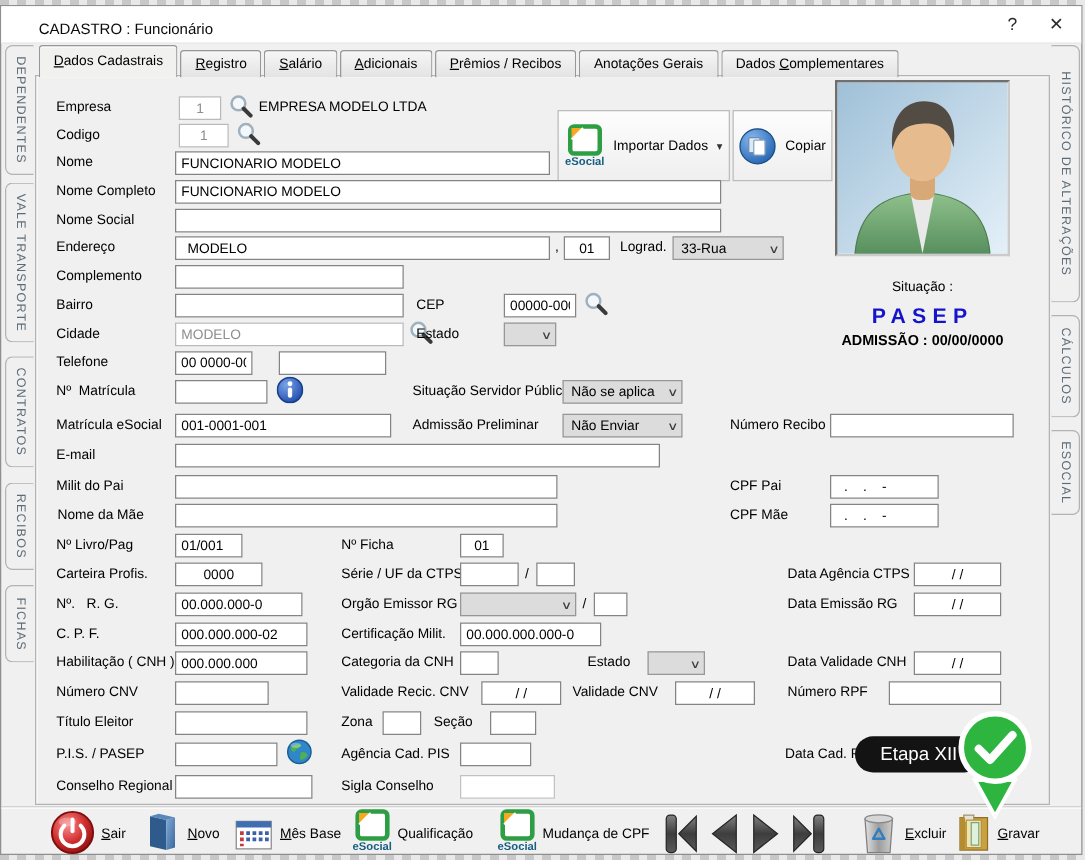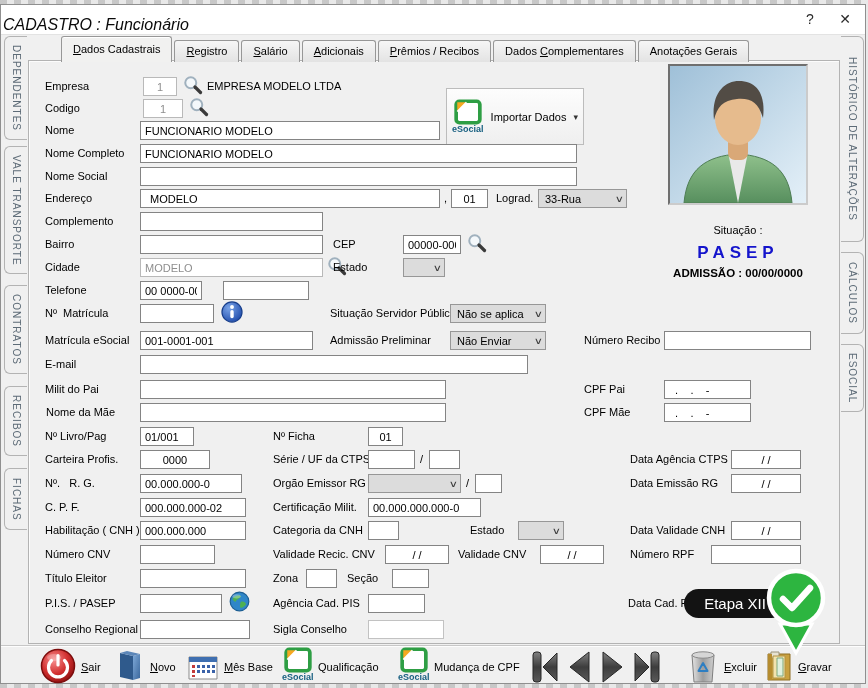--- a/index.html
+++ b/index.html
@@ -3,29 +3,29 @@
 <meta charset="utf-8">
 <style>
   html,body{margin:0;padding:0;}
   body{background:#d9d9d9;font-family:"Liberation Sans",sans-serif;}
   .screen{position:relative;width:868px;height:688px;background:#e9e9e9;overflow:hidden;}
   .deco-strip{position:absolute;left:0;width:868px;height:4px;
     background:repeating-linear-gradient(90deg,#b9b9b9 0 7px,#e8e8e8 7px 14px);opacity:.7;}
   .window{position:absolute;left:0;top:4px;width:866px;height:680px;background:#f0f0f0;
     border:1px solid #8f8f8f;box-sizing:border-box;}
   .titlebar{position:absolute;left:1px;top:5px;width:864px;height:29px;background:#ffffff;border-bottom:1px solid #e3e3e3;}
-  .title{position:absolute;left:2px;top:11px;font-size:16px;color:#0a0a0a;font-style:italic;}
+  .title{position:absolute;left:30px;top:11px;font-size:12px;color:#0a0a0a;}
   .tb-btn{position:absolute;top:7px;width:30px;height:24px;text-align:center;font-size:14px;color:#2a2a2a;line-height:24px;cursor:default;}
   
   .panel{position:absolute;left:28px;top:60px;width:812px;height:584px;background:#f0f0f0;
     border:1px solid #b3b3b3;box-shadow:inset 1px 1px 0 #fcfcfc;box-sizing:border-box;}
   .tabs{position:absolute;left:31px;top:36px;display:flex;gap:2px;align-items:flex-end;z-index:3;}
   .tab{height:21px;line-height:21px;padding:0 11px;font-size:11px;color:#000;
     background:linear-gradient(#f6f6f6,#e3e3e3);border:1px solid #979797;border-bottom:none;border-radius:3px 3px 0 0;white-space:nowrap;}
-  .tab.active{height:25px;line-height:24px;background:#f1f1f0;position:relative;z-index:4;box-shadow:inset 0 1px 0 #fff;margin-left:30px;}
+  .tab.active{height:25px;line-height:24px;background:#f1f1f0;position:relative;z-index:4;box-shadow:inset 0 1px 0 #fff;}
   
   .vtab{position:absolute;width:23px;background:#f0f0f0;border:1px solid #b3b3b3;box-sizing:border-box;
     display:flex;align-items:center;justify-content:center;color:#5d6b77;font-size:10px;}
   .vtab span{writing-mode:vertical-rl;letter-spacing:1px;white-space:nowrap;}
   .vtab.left{left:4px;border-radius:6px 0 0 6px;border-right:none;}
   .vtab.right{left:841px;border-radius:0 6px 6px 0;border-left:none;}
   
   .lb{position:absolute;font-size:11px;color:#000;white-space:pre;}
   .in{position:absolute;height:19px;border:1px solid #848484;background:#fff;
     font:11px "Liberation Sans",sans-serif;color:#000;padding:1px 4px;box-sizing:border-box;}
@@ -159,22 +159,22 @@
     </div>
 
   <div class="panel"></div>
 
   <div class="tabs">
     <div class="tab active"><u>D</u>ados Cadastrais</div>
     <div class="tab"><u>R</u>egistro</div>
     <div class="tab"><u>S</u>alário</div>
     <div class="tab"><u>A</u>dicionais</div>
     <div class="tab"><u>P</u>rêmios / Recibos</div>
+    <div class="tab">Anotações Gerais</div>
     <div class="tab">Dados <u>C</u>omplementares</div>
-    <div class="tab">Anotações Gerais</div>
   </div>
 
   <div class="lb" style="left:45px;top:80px">Empresa</div>
   <input class="in center dis" style="left: 143px; top: 77px; width: 34px;" value="1">
   <svg class="icon-btn" style="left:183px;top:75px" width="20" height="20">
       <use href="#i-mag"></use>
     </svg>
   <div class="lb" style="left:207px;top:80px">EMPRESA MODELO LTDA</div>
 
   <div class="lb" style="left:45px;top:102px">Codigo</div>
@@ -185,20 +185,28 @@
 
   <div class="abtn" style="left:446px;top:88px;width:138px;height:57px">
     <span class="esicon">
       <svg width="28" height="26" viewBox="0 0 26 24">
           <use href="#i-esocial"></use>
         </svg>
       <span class="cap">eSocial</span>
     </span>
     <span>Importar Dados</span>
     <span class="arrow">▾</span>
+  </div>
+  <div class="abtn" style="left:586px;top:88px;width:80px;height:57px">
+    <svg width="30" height="30" viewBox="0 0 30 30">
+      <circle cx="15" cy="15" r="14" fill="url(#gBlue)" stroke="#17497f"></circle>
+      <rect x="8" y="8" width="9" height="12" rx="1" fill="#dce9f7" stroke="#6e8cab"></rect>
+      <rect x="12" y="10" width="9" height="12" rx="1" fill="#ffffff" stroke="#8aa3bd"></rect>
+    </svg>
+    <span>Copiar</span>
   </div>
 
   <div class="photo">
     <svg width="136" height="137" viewBox="0 0 136 137">
       <rect width="136" height="137" fill="url(#gBg)"></rect>
       <path d="M14,137 C17,103 36,90 68,88 C100,90 119,103 122,137 Z" fill="url(#gJacket)" stroke="#4e7d54"></path>
       <path d="M59,91 L68,137 L77,91 Z" fill="#e9e9e9"></path>
       <rect x="58" y="70" width="20" height="24" rx="7" fill="#d9a877"></rect>
       <ellipse cx="68" cy="52" rx="23" ry="27" fill="#e6bb8d"></ellipse>
       <path d="M44,54 C41,28 54,15 69,15 C86,15 96,27 93,52 C88,36 81,32 67,33 C53,34 47,41 44,54 Z" fill="#524c45"></path>

